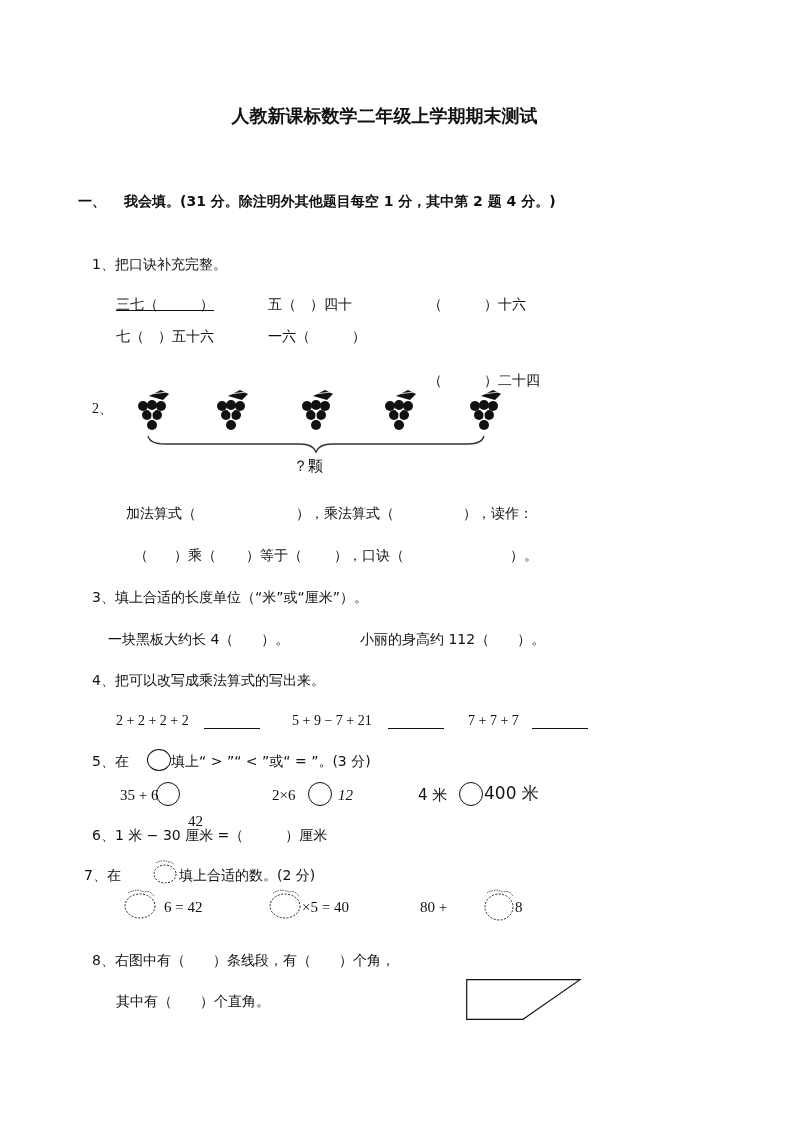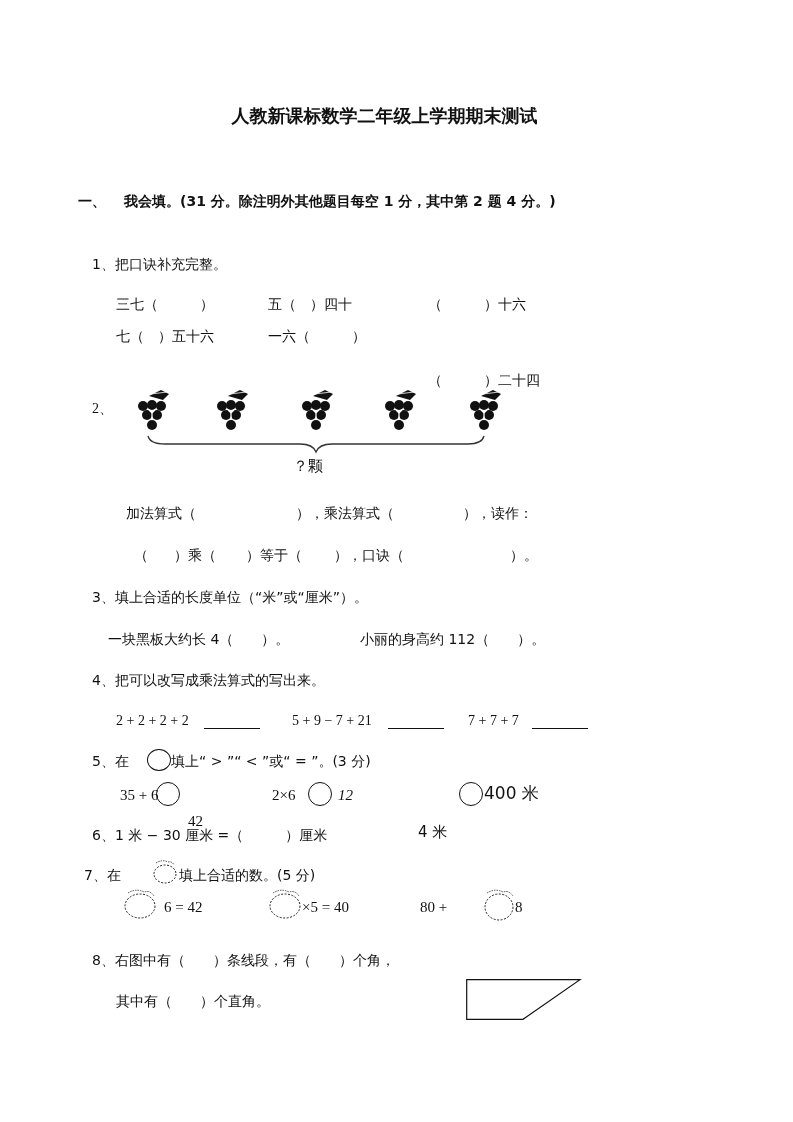--- a/index.html
+++ b/index.html
@@ -22,21 +22,21 @@
 </style>
 </head>
 <body>
 
 <div class="abs title">人教新课标数学二年级上学期期末测试</div>
 
 <div class="abs sec" style="left:78px; top:192px;">一、</div>
 <div class="abs sec" style="left:124px; top:192px;">我会填。(31 分。除注明外其他题目每空 1 分，其中第 2 题 4 分。)</div>
 
 <div class="abs t" style="left:92px; top:255px;">1、把口诀补充完整。</div>
-<div class="abs t" style="left:116px; top:295px;">三七（　　　）</div>
+<div class="abs t" style="left:116px; top:295px;text-decoration:underline;">三七（　　　）</div>
 <div class="abs t" style="left:268px; top:295px;">五（　）四十</div>
 <div class="abs t" style="left:428px; top:295px;">（　　　）十六</div>
 <div class="abs t" style="left:116px; top:327px;text-align:center;">七（　）五十六</div>
 <div class="abs t" style="left:268px; top:327px;">一六（　　　）</div>
 <div class="abs t" style="left:428px; top:327px;margin-top:44px;">（　　　）二十四</div>
 
 <div class="abs t serif" style="left:92px; top:400px;">2、</div>
 
 <svg style="left:0; top:0;" width="793" height="480">
   <defs>
@@ -89,32 +89,32 @@
 <div class="abs t" style="left:171px; top:752px;">填上“ &gt; ”“ &lt; ”或“ = ”。(3 分)</div>
 
 <div class="abs t serif" style="left:120px; top:786px; font-size:15px;">35 + 6</div>
 <div class="abs circle" style="left:156px; top:782px; width:24px; height:24px;"></div>
 <div class="abs t serif" style="left:188px; top:812px; font-size:15px;">42</div>
 
 <div class="abs t serif" style="left:272px; top:786px; font-size:15px;">2×6</div>
 <div class="abs circle" style="left:308px; top:782px; width:24px; height:24px;"></div>
 <div class="abs t serif" style="left:338px; top:786px; font-size:15px;font-style:italic;">12</div>
 
-<div class="abs t" style="left:418px; top:786px; font-size:15px;margin-top:37px;">4 米</div>
+<div class="abs t" style="left:418px; top:786px; font-size:15px;">4 米</div>
 <div class="abs circle" style="left:459px; top:782px; width:24px; height:24px;"></div>
 <div class="abs t" style="left:484px; top:784px; font-size:17px;">400 米</div>
 
 <div class="abs t" style="left:92px; top:826px;">6、1 米 − 30 厘米 =（　　　）厘米</div>
 
 <div class="abs t" style="left:84px; top:866px;text-align:right;">7、在</div>
 <svg style="left:150px; top:858px;" width="34" height="28">
   <ellipse cx="15" cy="16" rx="11" ry="9" fill="none" stroke="#222" stroke-width="1" stroke-dasharray="2 1.5"></ellipse>
   <path d="M6 5 Q12 1 18 4 Q22 3 24 7" fill="none" stroke="#222" stroke-width="0.8" stroke-dasharray="1.5 1"></path>
 </svg>
-<div class="abs t" style="left:179px; top:866px;">填上合适的数。(5 分)</div>
+<div class="abs t" style="left:179px; top:866px;">填上合适的数。(2 分)</div>
 
 <svg style="left:122px; top:886px;" width="40" height="36">
   <ellipse cx="18" cy="20" rx="15" ry="12" fill="none" stroke="#222" stroke-width="1" stroke-dasharray="2 1.5"></ellipse>
   <path d="M6 7 Q14 2 22 6 Q28 4 32 10" fill="none" stroke="#222" stroke-width="0.8" stroke-dasharray="1.5 1"></path>
 </svg>
 <div class="abs t serif" style="left:164px; top:898px; font-size:15px;">6 = 42</div>
 
 <svg style="left:267px; top:886px;" width="40" height="36">
   <ellipse cx="18" cy="20" rx="15" ry="12" fill="none" stroke="#222" stroke-width="1" stroke-dasharray="2 1.5"></ellipse>
   <path d="M6 7 Q14 2 22 6 Q28 4 32 10" fill="none" stroke="#222" stroke-width="0.8" stroke-dasharray="1.5 1"></path>

